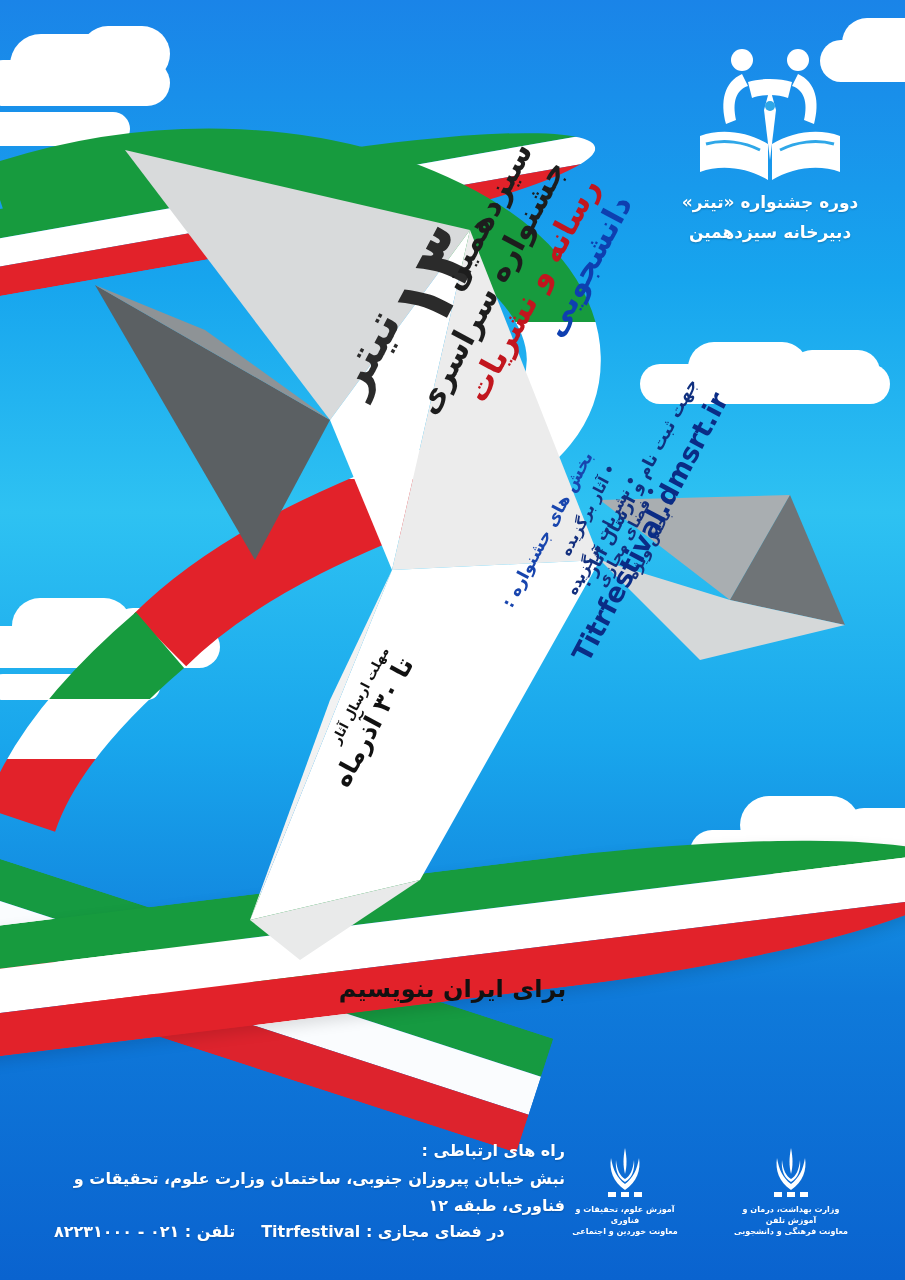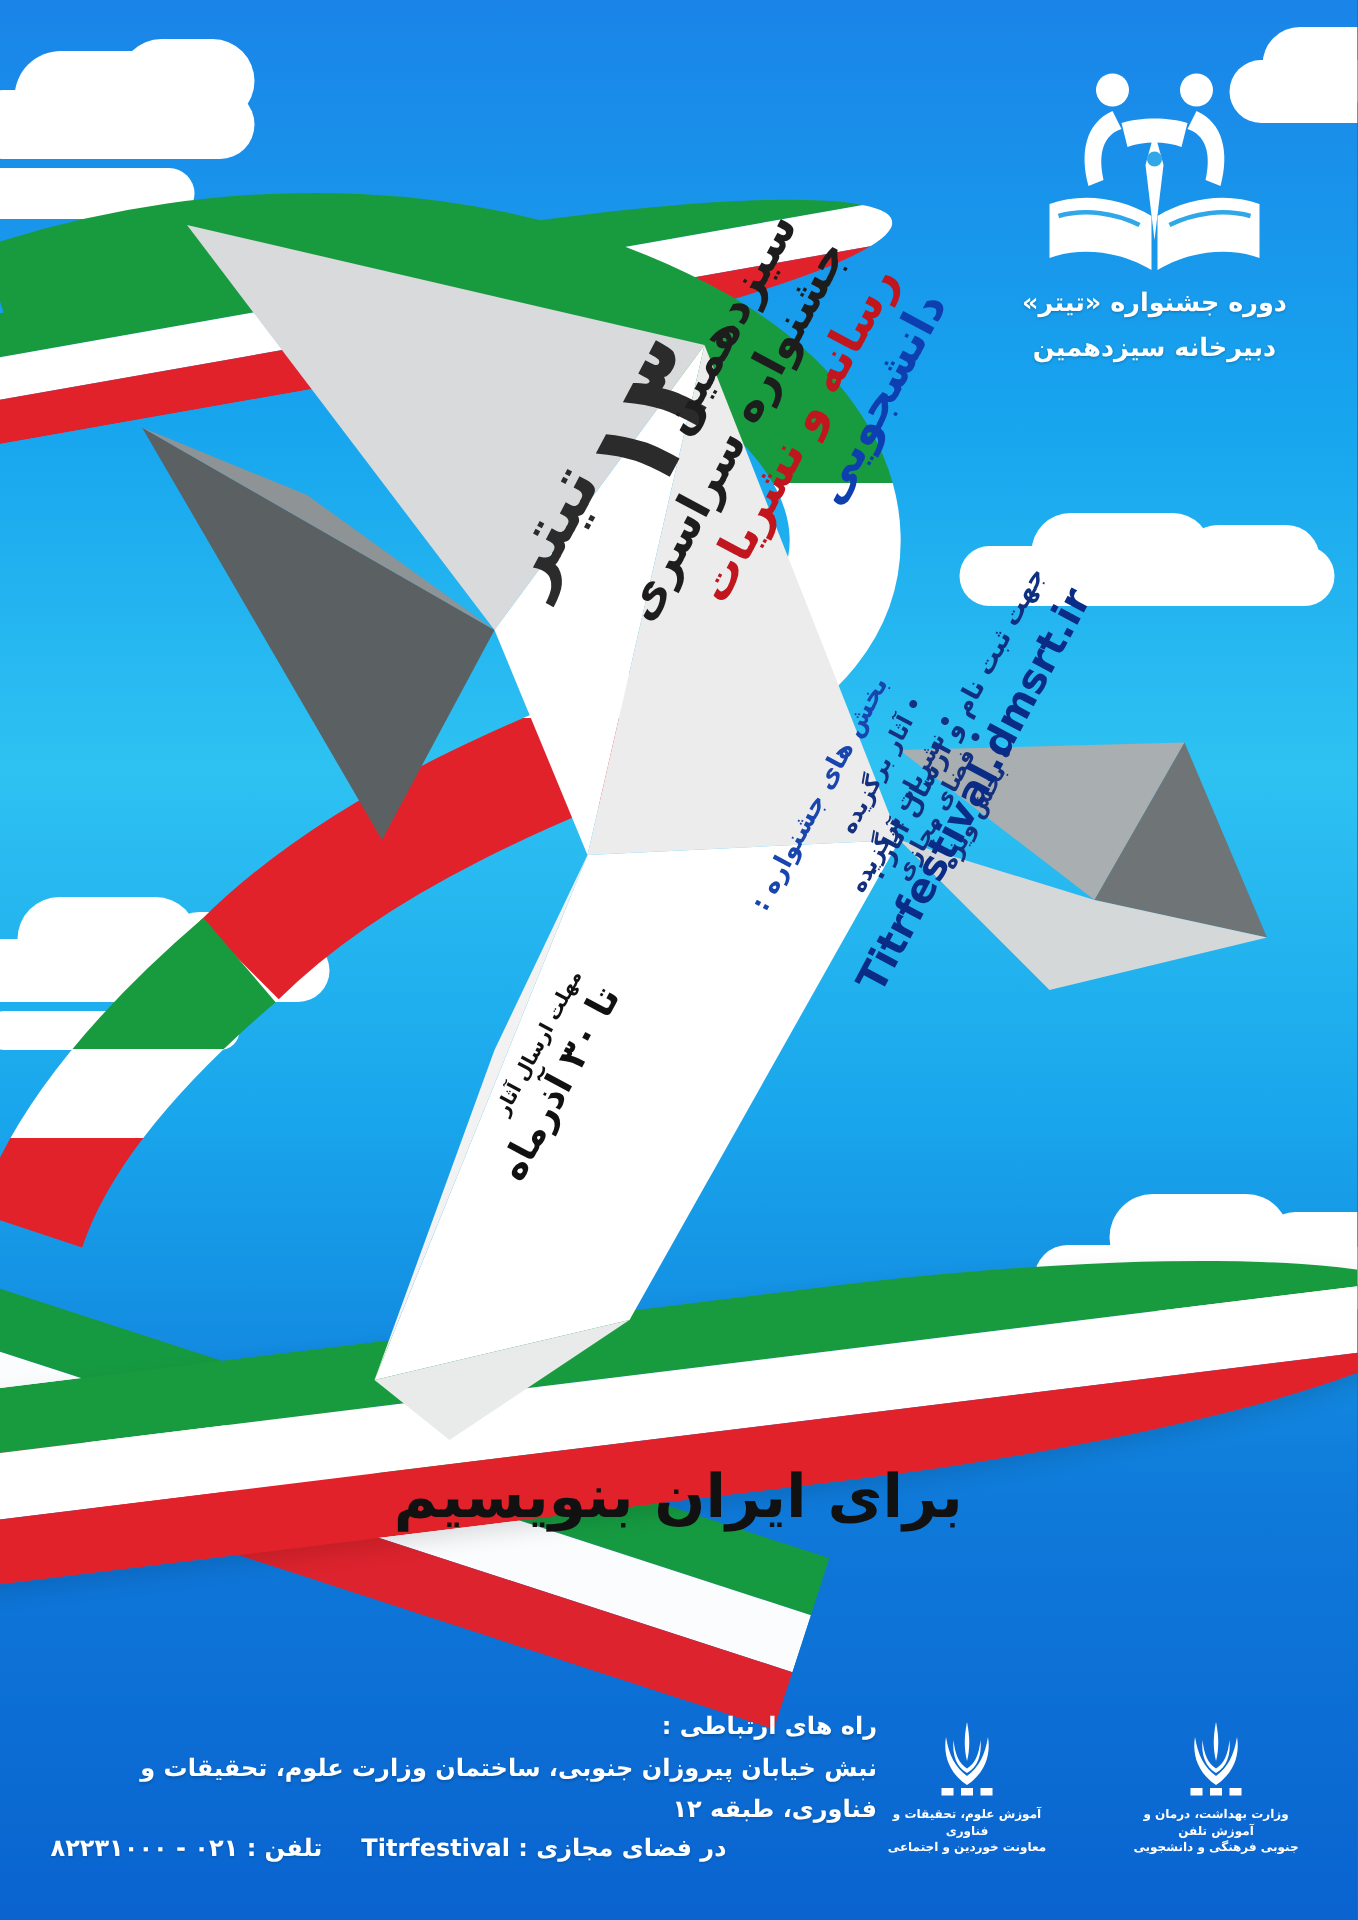--- a/index.html
+++ b/index.html
@@ -161,33 +161,33 @@
     color: #111;
   }
   .deadline .lbl { font-size: 13px; font-weight: bold; }
   .deadline .val { font-size: 25px; font-weight: bold; margin-top: 2px; }
 
   .slogan {
     position: absolute;
     left: 0; right: 0;
     top: 975px;
     text-align: center;
-    font-size: 40px;
+    font-size: 24px;
     font-weight: bold;
     color: #111;
     letter-spacing: 0.5px;
   }
 
   
   .footer {
     position: absolute;
     left: 0; right: 0; bottom: 0;
     height: 160px;
     color: #ffffff;
-    padding: 18px 34px;
+    padding: 18px 54px;
     box-sizing: border-box;
     display: flex;
     align-items: flex-start;
     justify-content: space-between;
     flex-direction: row-reverse;
   }
   .contact {
     text-align: right;
     font-size: 16px;
     line-height: 1.65;
@@ -360,21 +360,21 @@
       <div class="ministry">
         <svg width="52" height="56" viewBox="0 0 52 56">
           <path d="M26,4 C24,14 24,22 26,30 C28,22 28,14 26,4 Z" fill="#fff"></path>
           <path d="M12,14 C10,26 14,38 26,46 C38,38 42,26 40,14 C38,26 34,34 26,40 C18,34 14,26 12,14 Z" fill="#fff"></path>
           <path d="M17,16 C16,26 19,34 26,38 C33,34 36,26 35,16 C34,26 31,32 26,35 C21,32 18,26 17,16 Z" fill="#fff"></path>
           <rect x="22" y="48" width="8" height="5" fill="#fff"></rect>
           <rect x="9" y="48" width="8" height="5" fill="#fff"></rect>
           <rect x="35" y="48" width="8" height="5" fill="#fff"></rect>
         </svg>
         <div class="m-l1">وزارت بهداشت، درمان و آموزش تلفن</div>
-        <div class="m-l2">جنوبی فرهنگی و دانشجویی</div>
+        <div class="m-l2">معاونت فرهنگی و دانشجویی</div>
       </div>
       <div class="ministry">
         <svg width="52" height="56" viewBox="0 0 52 56">
           <path d="M26,4 C24,14 24,22 26,30 C28,22 28,14 26,4 Z" fill="#fff"></path>
           <path d="M12,14 C10,26 14,38 26,46 C38,38 42,26 40,14 C38,26 34,34 26,40 C18,34 14,26 12,14 Z" fill="#fff"></path>
           <path d="M17,16 C16,26 19,34 26,38 C33,34 36,26 35,16 C34,26 31,32 26,35 C21,32 18,26 17,16 Z" fill="#fff"></path>
           <rect x="22" y="48" width="8" height="5" fill="#fff"></rect>
           <rect x="9" y="48" width="8" height="5" fill="#fff"></rect>
           <rect x="35" y="48" width="8" height="5" fill="#fff"></rect>
         </svg>

